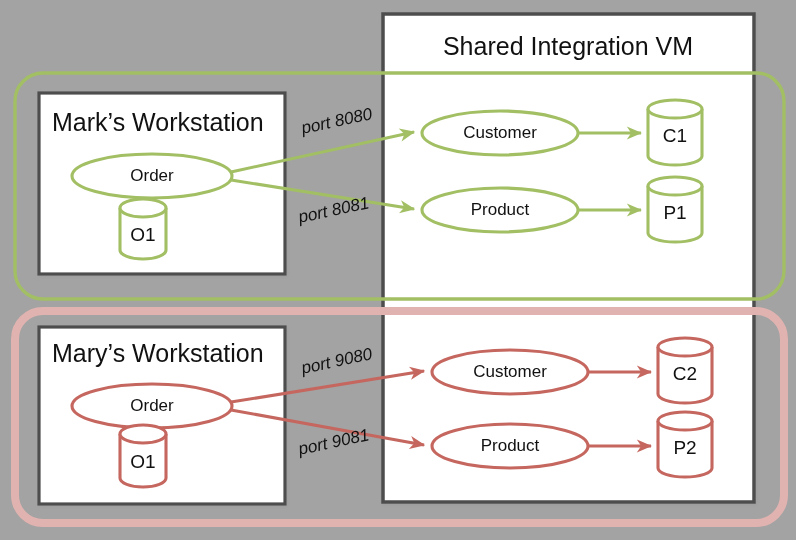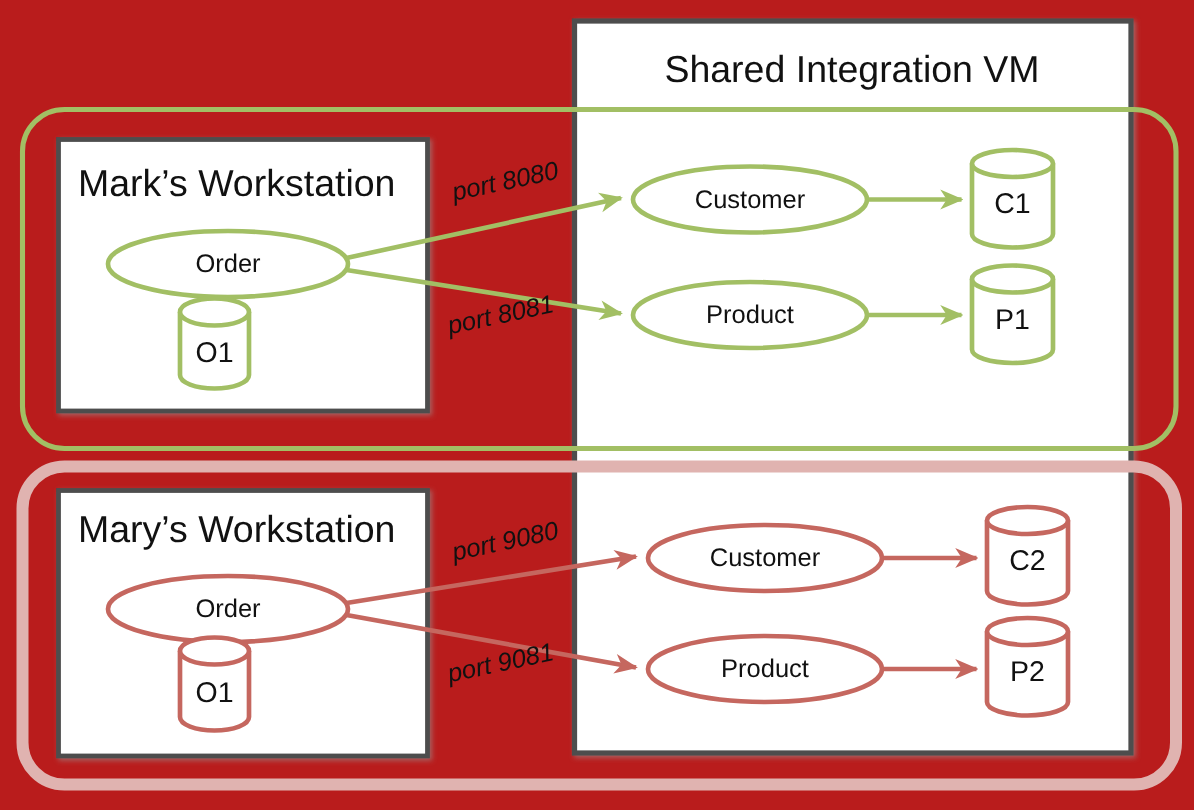--- a/index.html
+++ b/index.html
@@ -7,21 +7,21 @@
     padding: 0;
     background: #ffffff;
   }
   body {
     font-family: "Liberation Sans", sans-serif;
   }
   #canvas {
     position: relative;
     width: 796px;
     height: 540px;
-    background: #b91c1c;
+    background: #a3a3a3;
     overflow: hidden;
   }
   #diagram-svg {
     position: absolute;
     left: 0;
     top: 0;
     width: 796px;
     height: 540px;
   }
   .lbl {

